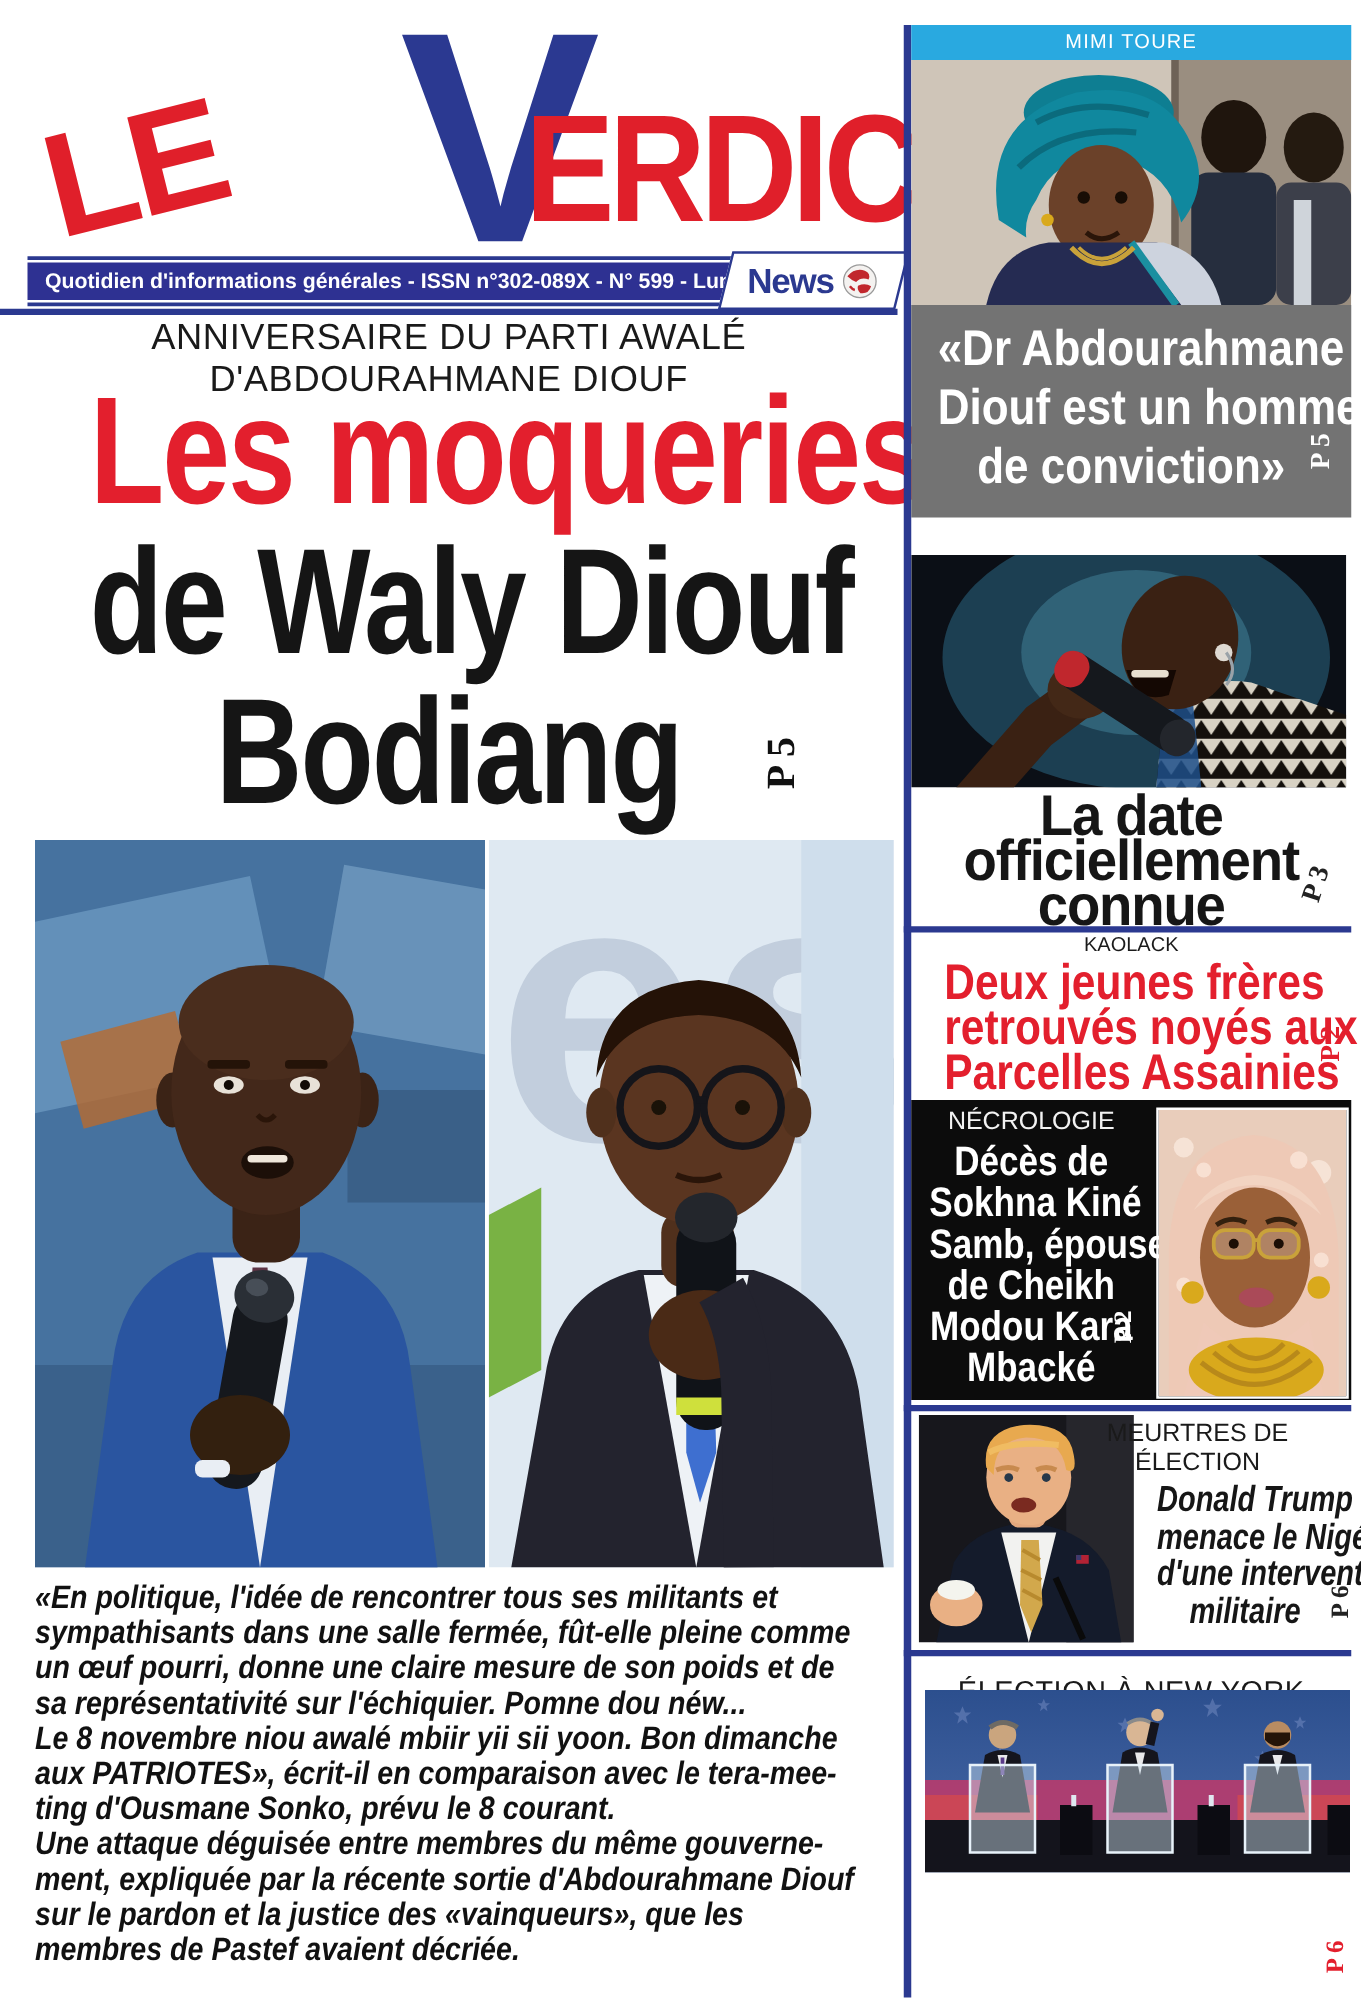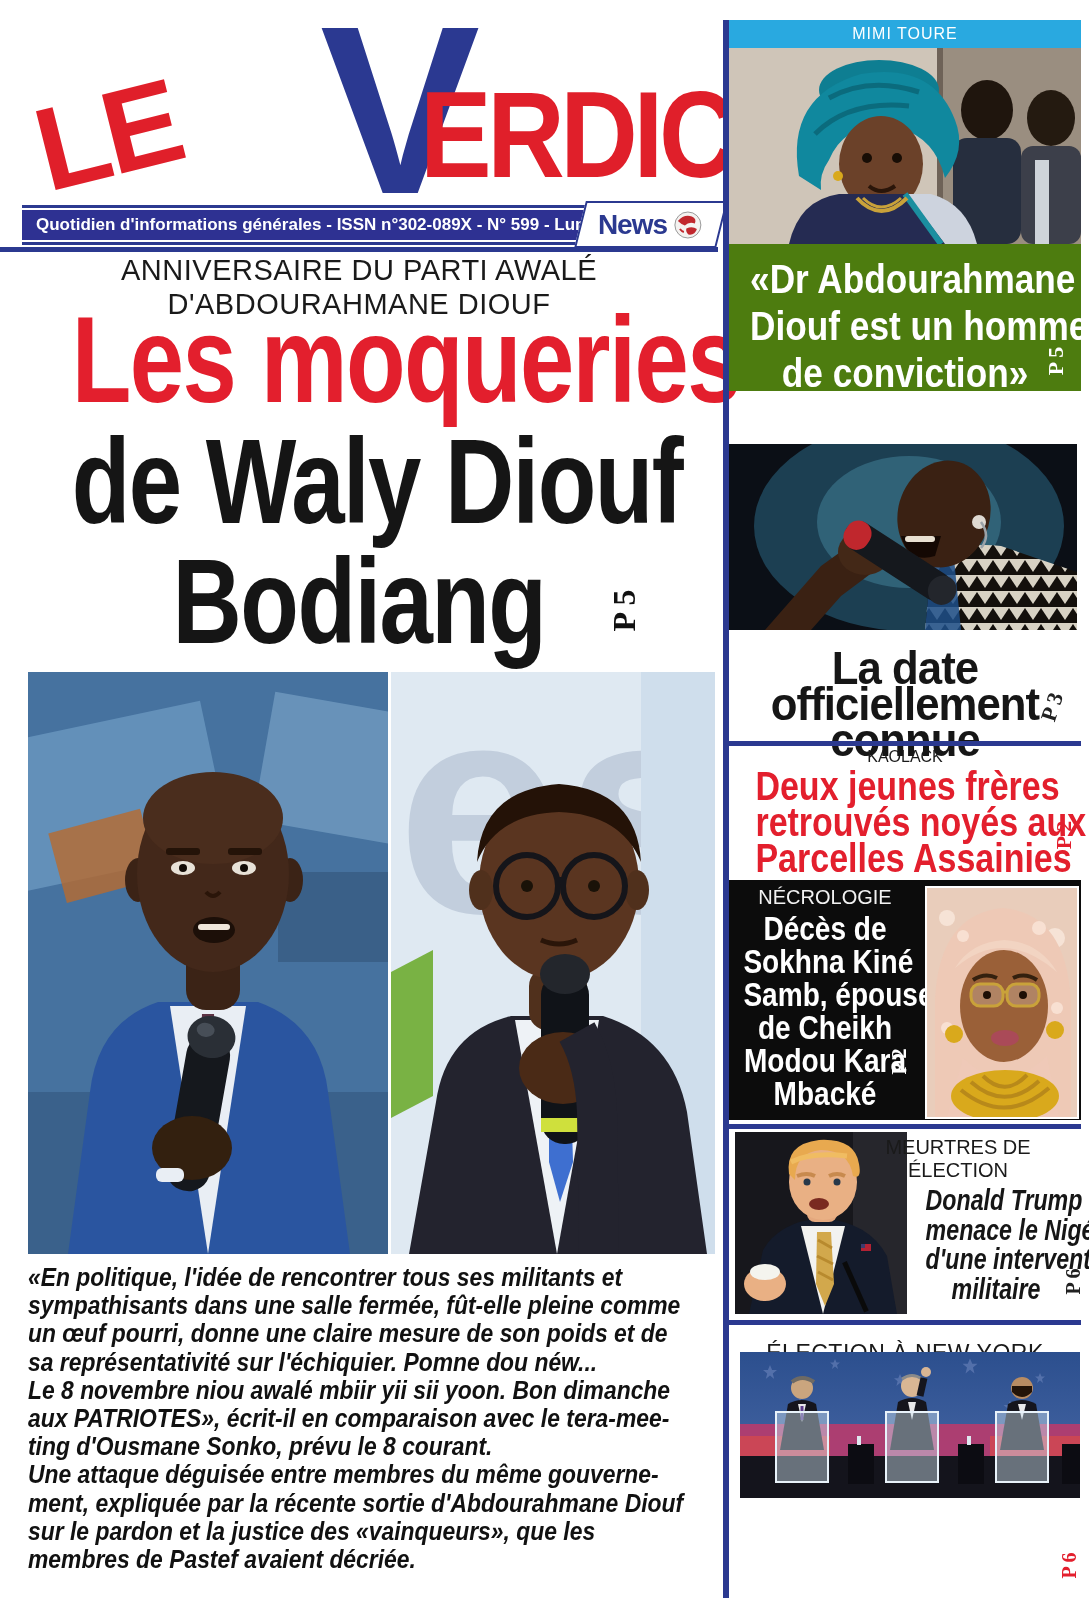--- a/index.html
+++ b/index.html
@@ -41,32 +41,32 @@
   .body-text{position:absolute;left:28px;top:1263px;width:690px;}
   .bline{font-size:26px;font-weight:bold;font-style:italic;color:#111;height:28.2px;
          line-height:28.2px;white-space:nowrap;transform:scaleX(.88);transform-origin:left center;}
 
   
   .sb-border{position:absolute;left:723px;top:20px;width:6px;height:1578px;background:#2b3990;}
   .sb-hr{position:absolute;left:723px;width:358px;height:5px;background:#2b3990;}
   .cyanbar{position:absolute;left:729px;top:20px;width:352px;height:28px;background:#29a9e0;
            color:#fff;text-align:center;font-size:16px;line-height:28px;letter-spacing:1px;}
   .mimi-photo{position:absolute;left:729px;top:48px;width:352px;height:196px;}
-  .quote-box{position:absolute;left:729px;top:244px;width:352px;height:147px;background:#4d7c0f;
+  .quote-box{position:absolute;left:729px;top:244px;width:352px;height:170px;background:#737373;
              padding-top:12px;box-sizing:border-box;}
   .qline{font-size:40px;line-height:47px;font-weight:bold;color:#fff;text-align:center;
          white-space:nowrap;transform:scaleX(.88);}
   .mimi-pref{position:absolute;left:1042px;top:348px;font-size:22px;color:#fff;transform:rotate(-90deg);}
 
   .sb-kicker{position:absolute;left:729px;width:352px;text-align:center;color:#1a1a1a;}
   .gb-kicker{top:417px;font-size:21px;letter-spacing:.5px;}
   .gb-photo{position:absolute;left:729px;top:444px;width:348px;height:186px;}
   .gb-line{font-size:46px;line-height:36px;font-weight:bold;color:#161616;text-align:center;
            white-space:nowrap;transform:scaleX(.95);letter-spacing:-1px;}
-  .gb-head{position:absolute;left:729px;top:634px;width:352px;margin-top:16px;}
+  .gb-head{position:absolute;left:729px;top:634px;width:352px;}
   .gb-pref{position:absolute;left:1038px;top:694px;font-size:22px;color:#222;transform:rotate(-72deg);}
 
   .ka-kicker{top:748px;font-size:16px;}
   .ka-head{position:absolute;left:729px;top:768px;width:352px;}
   .ka-line{font-size:40px;line-height:36px;font-weight:bold;color:#e31f2d;text-align:center;
            white-space:nowrap;transform:scaleX(.85);}
   .ka-pref{position:absolute;left:1050px;top:822px;font-size:22px;color:#e31f2d;transform:rotate(-90deg);}
 
   .necro-box{position:absolute;left:729px;top:880px;width:352px;height:240px;background:#0c0c0c;}
   .necro-kicker{position:absolute;left:729px;top:886px;width:192px;text-align:center;

